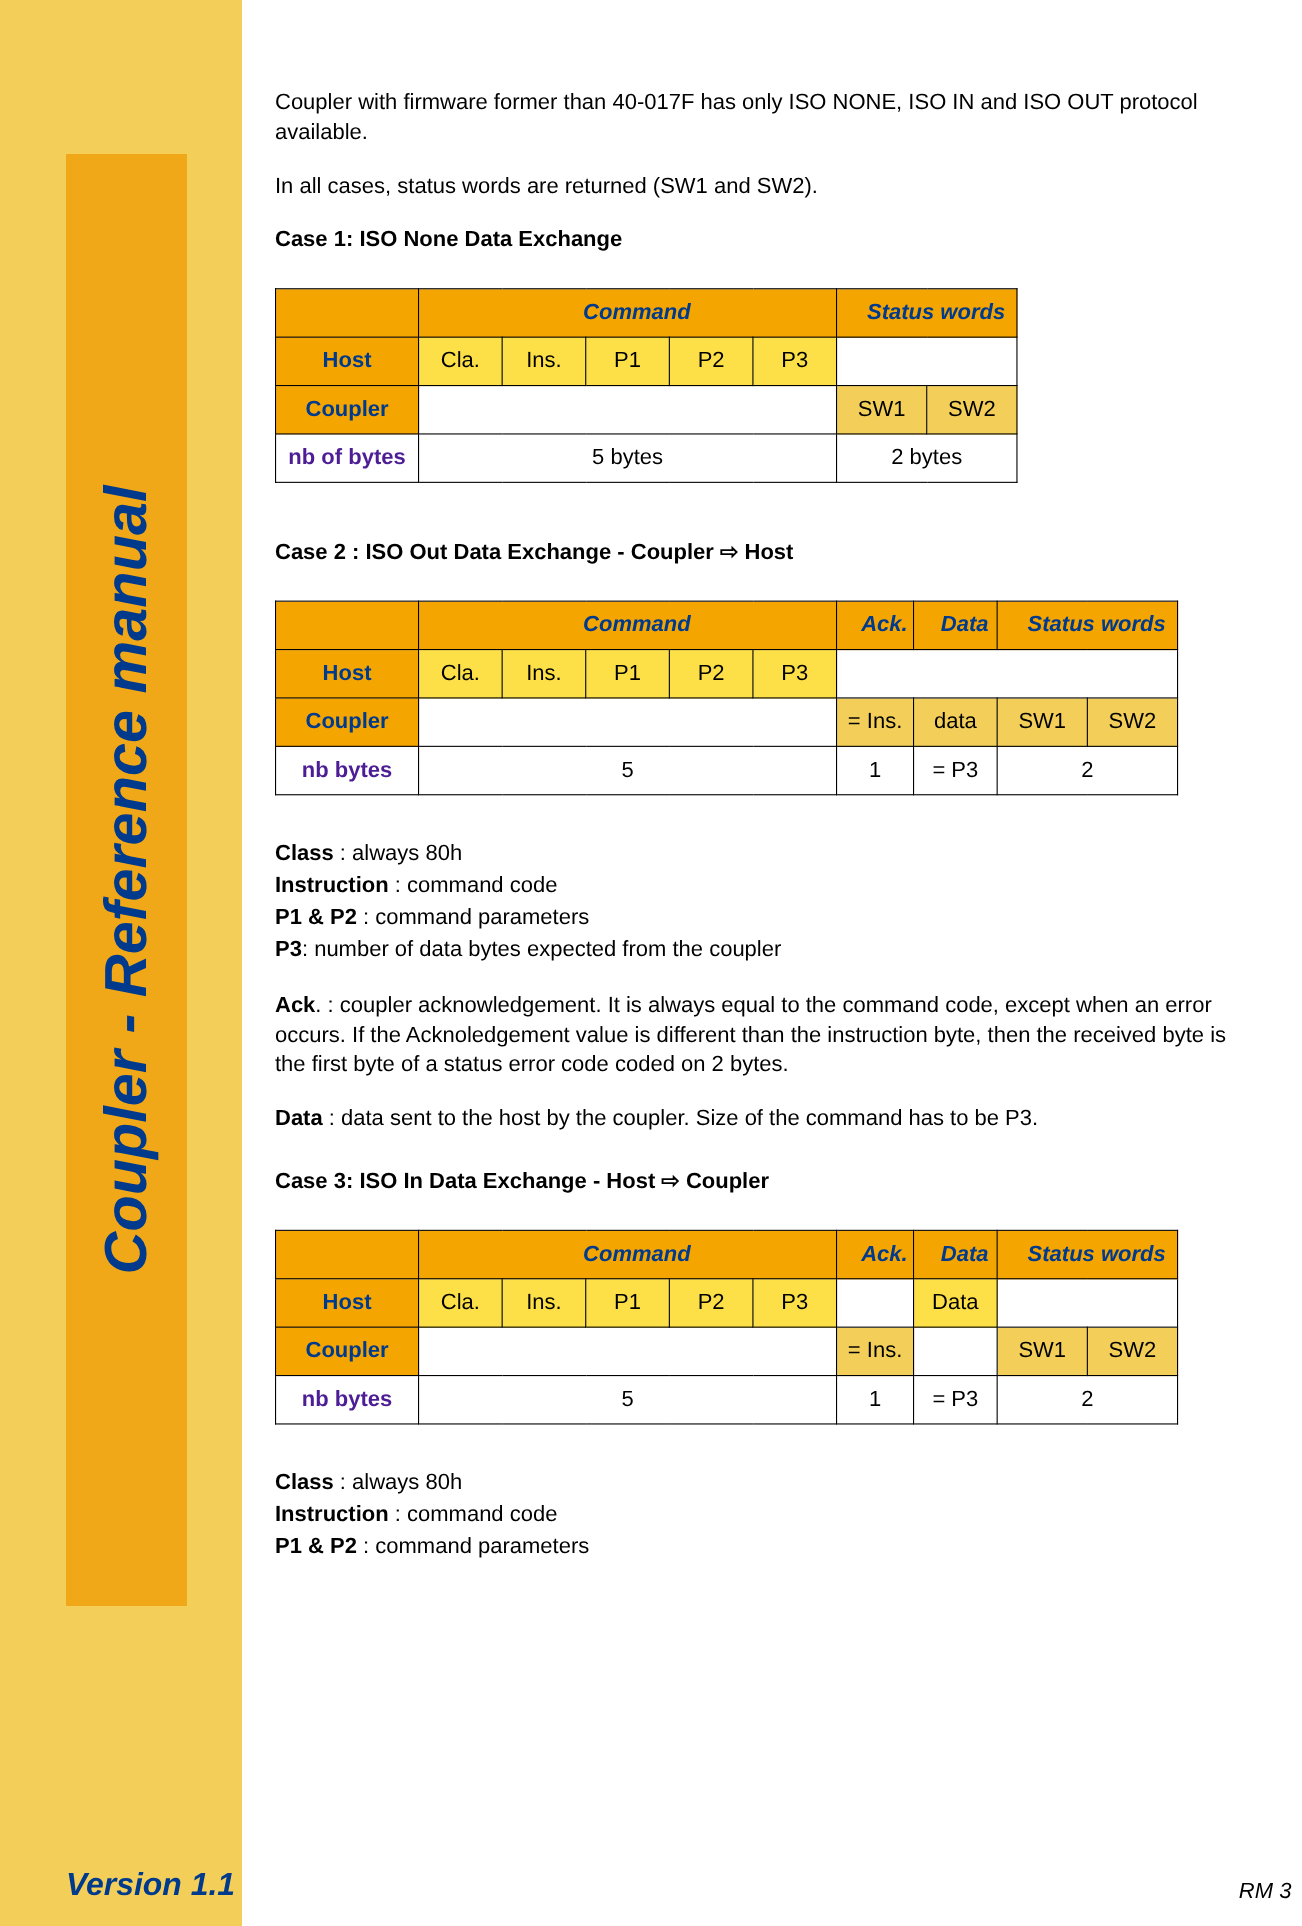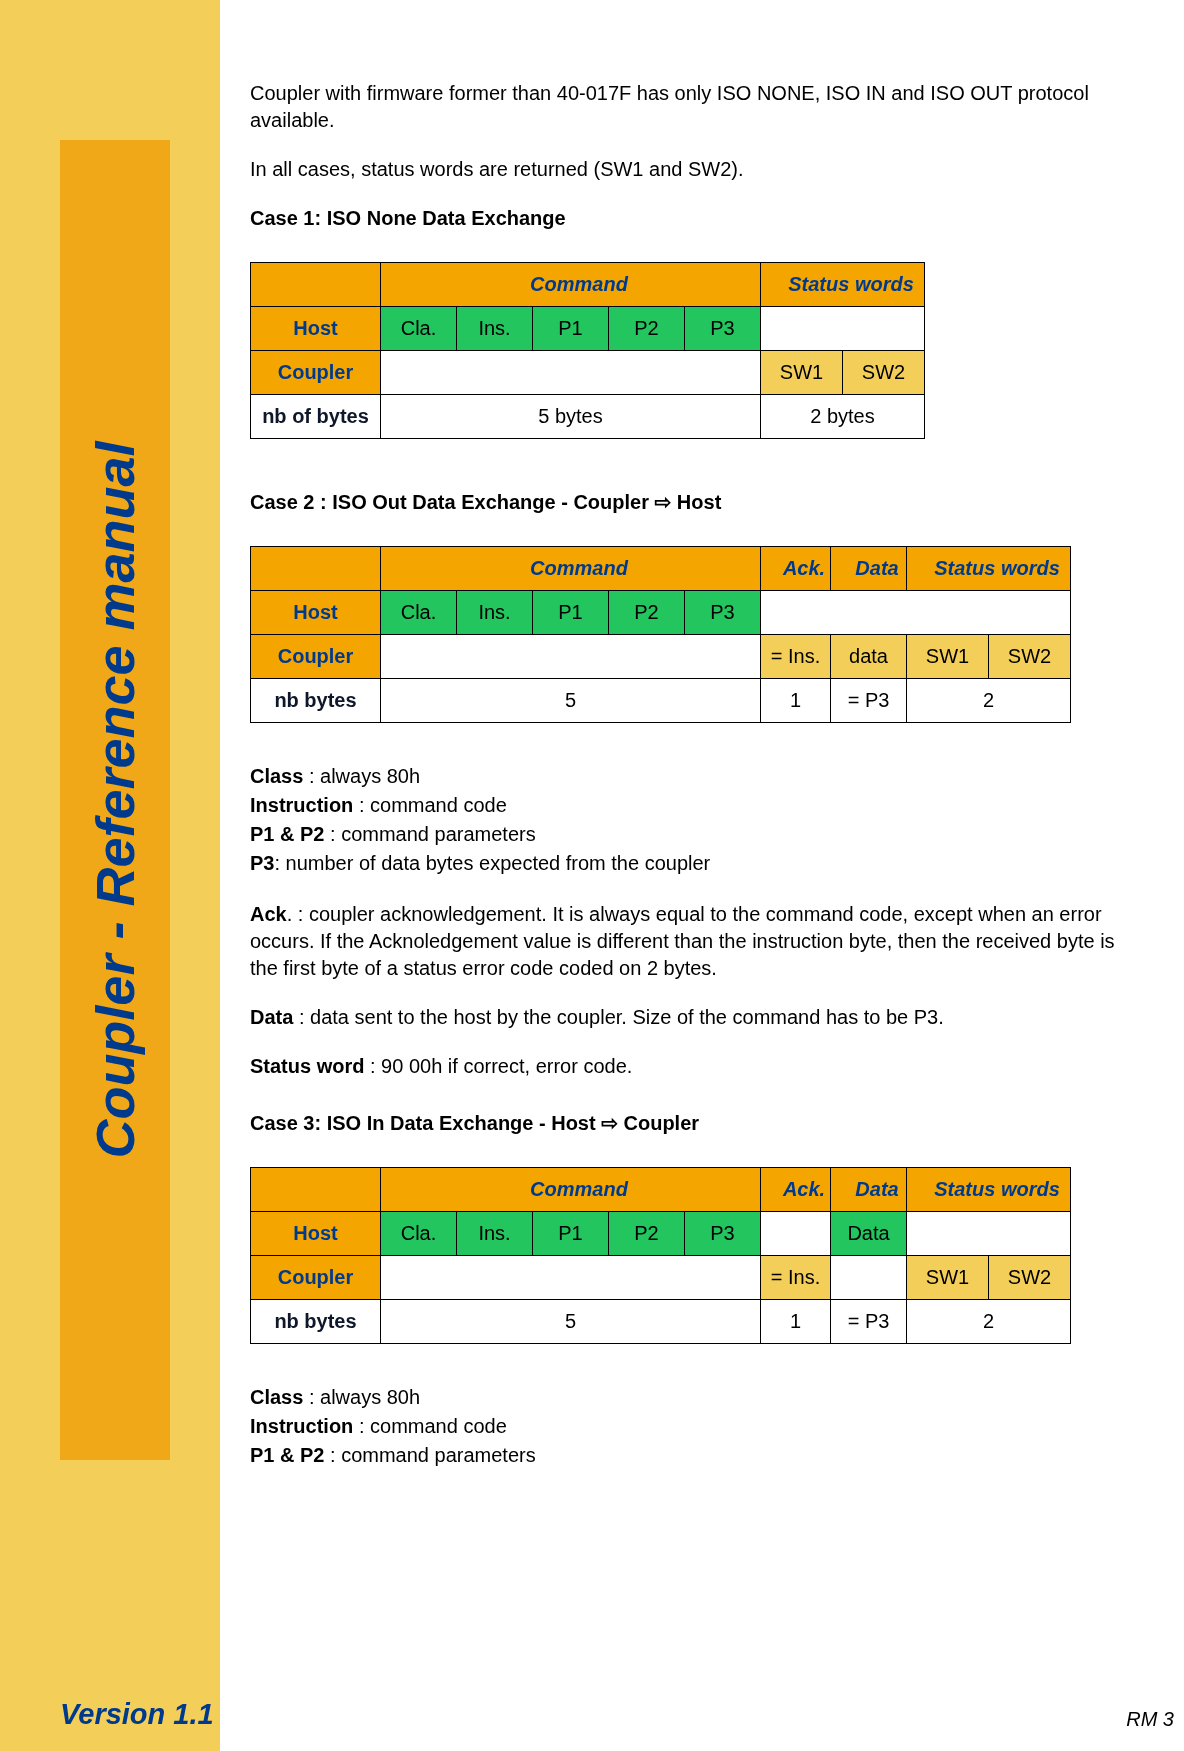--- a/index.html
+++ b/index.html
@@ -84,35 +84,35 @@
     height: 44px;
   }
   .hdr-orange {
     background: #f5a500;
     font-weight: bold;
     font-style: italic;
     color: #003a8c;
     padding-left: 18px;
   }
   .cell-blue {
-    background: #22c55e;
+    background: #fde047;
   }
   .cell-yellow {
     background: #f3cf5a;
   }
   .rowlabel {
     font-weight: bold;
     background: #f5a500;
     font-style: normal;
     color: #003a8c;
   }
   .rowlabel-plain {
     font-weight: bold;
     background: #fff;
-    color: #0f172a;
+    color: #4c1d95;
   }
   .first-col { width: 130px; }
   .cmd-col { width: 76px; }
   .ack-col { width: 70px; }
   .data-col { width: 76px; }
   .defs { margin-bottom: 24px; }
   .defs .line { margin: 0 0 2px 0; }
 </style>
 </head>
 <body>
@@ -202,21 +202,20 @@
 
   <div class="defs">
     <div class="line"><b>Class</b><span> : always 80h</span></div>
     <div class="line"><b>Instruction</b><span> : command code</span></div>
     <div class="line"><b>P1 &amp; P2</b><span> : command parameters</span></div>
     <div class="line"><b>P3</b><span>: number of data bytes expected from the coupler</span></div>
   </div>
 
   <p><b>Ack</b><span>. : coupler acknowledgement. It is always equal to the command code, except when an error occurs. If the Acknoledgement value is different than the instruction byte, then the received byte is the first byte of a status error code coded on 2 bytes.</span></p>
   <p><b>Data</b><span> : data sent to the host by the coupler. Size of the command has to be P3.</span></p>
-  <p><b>Status word</b><span> : 90 00h if correct, error code.</span></p>
 
   <h3 style="margin-top:30px">Case 3: ISO In Data Exchange - Host ⇨ Coupler</h3>
 
   <table class="data">
     <tbody>
         <tr>
       <td class="hdr-orange first-col"></td>
       <td class="hdr-orange" colspan="5" style="width:380px">Command</td>
       <td class="hdr-orange ack-col">Ack.</td>
       <td class="hdr-orange data-col">Data</td>

